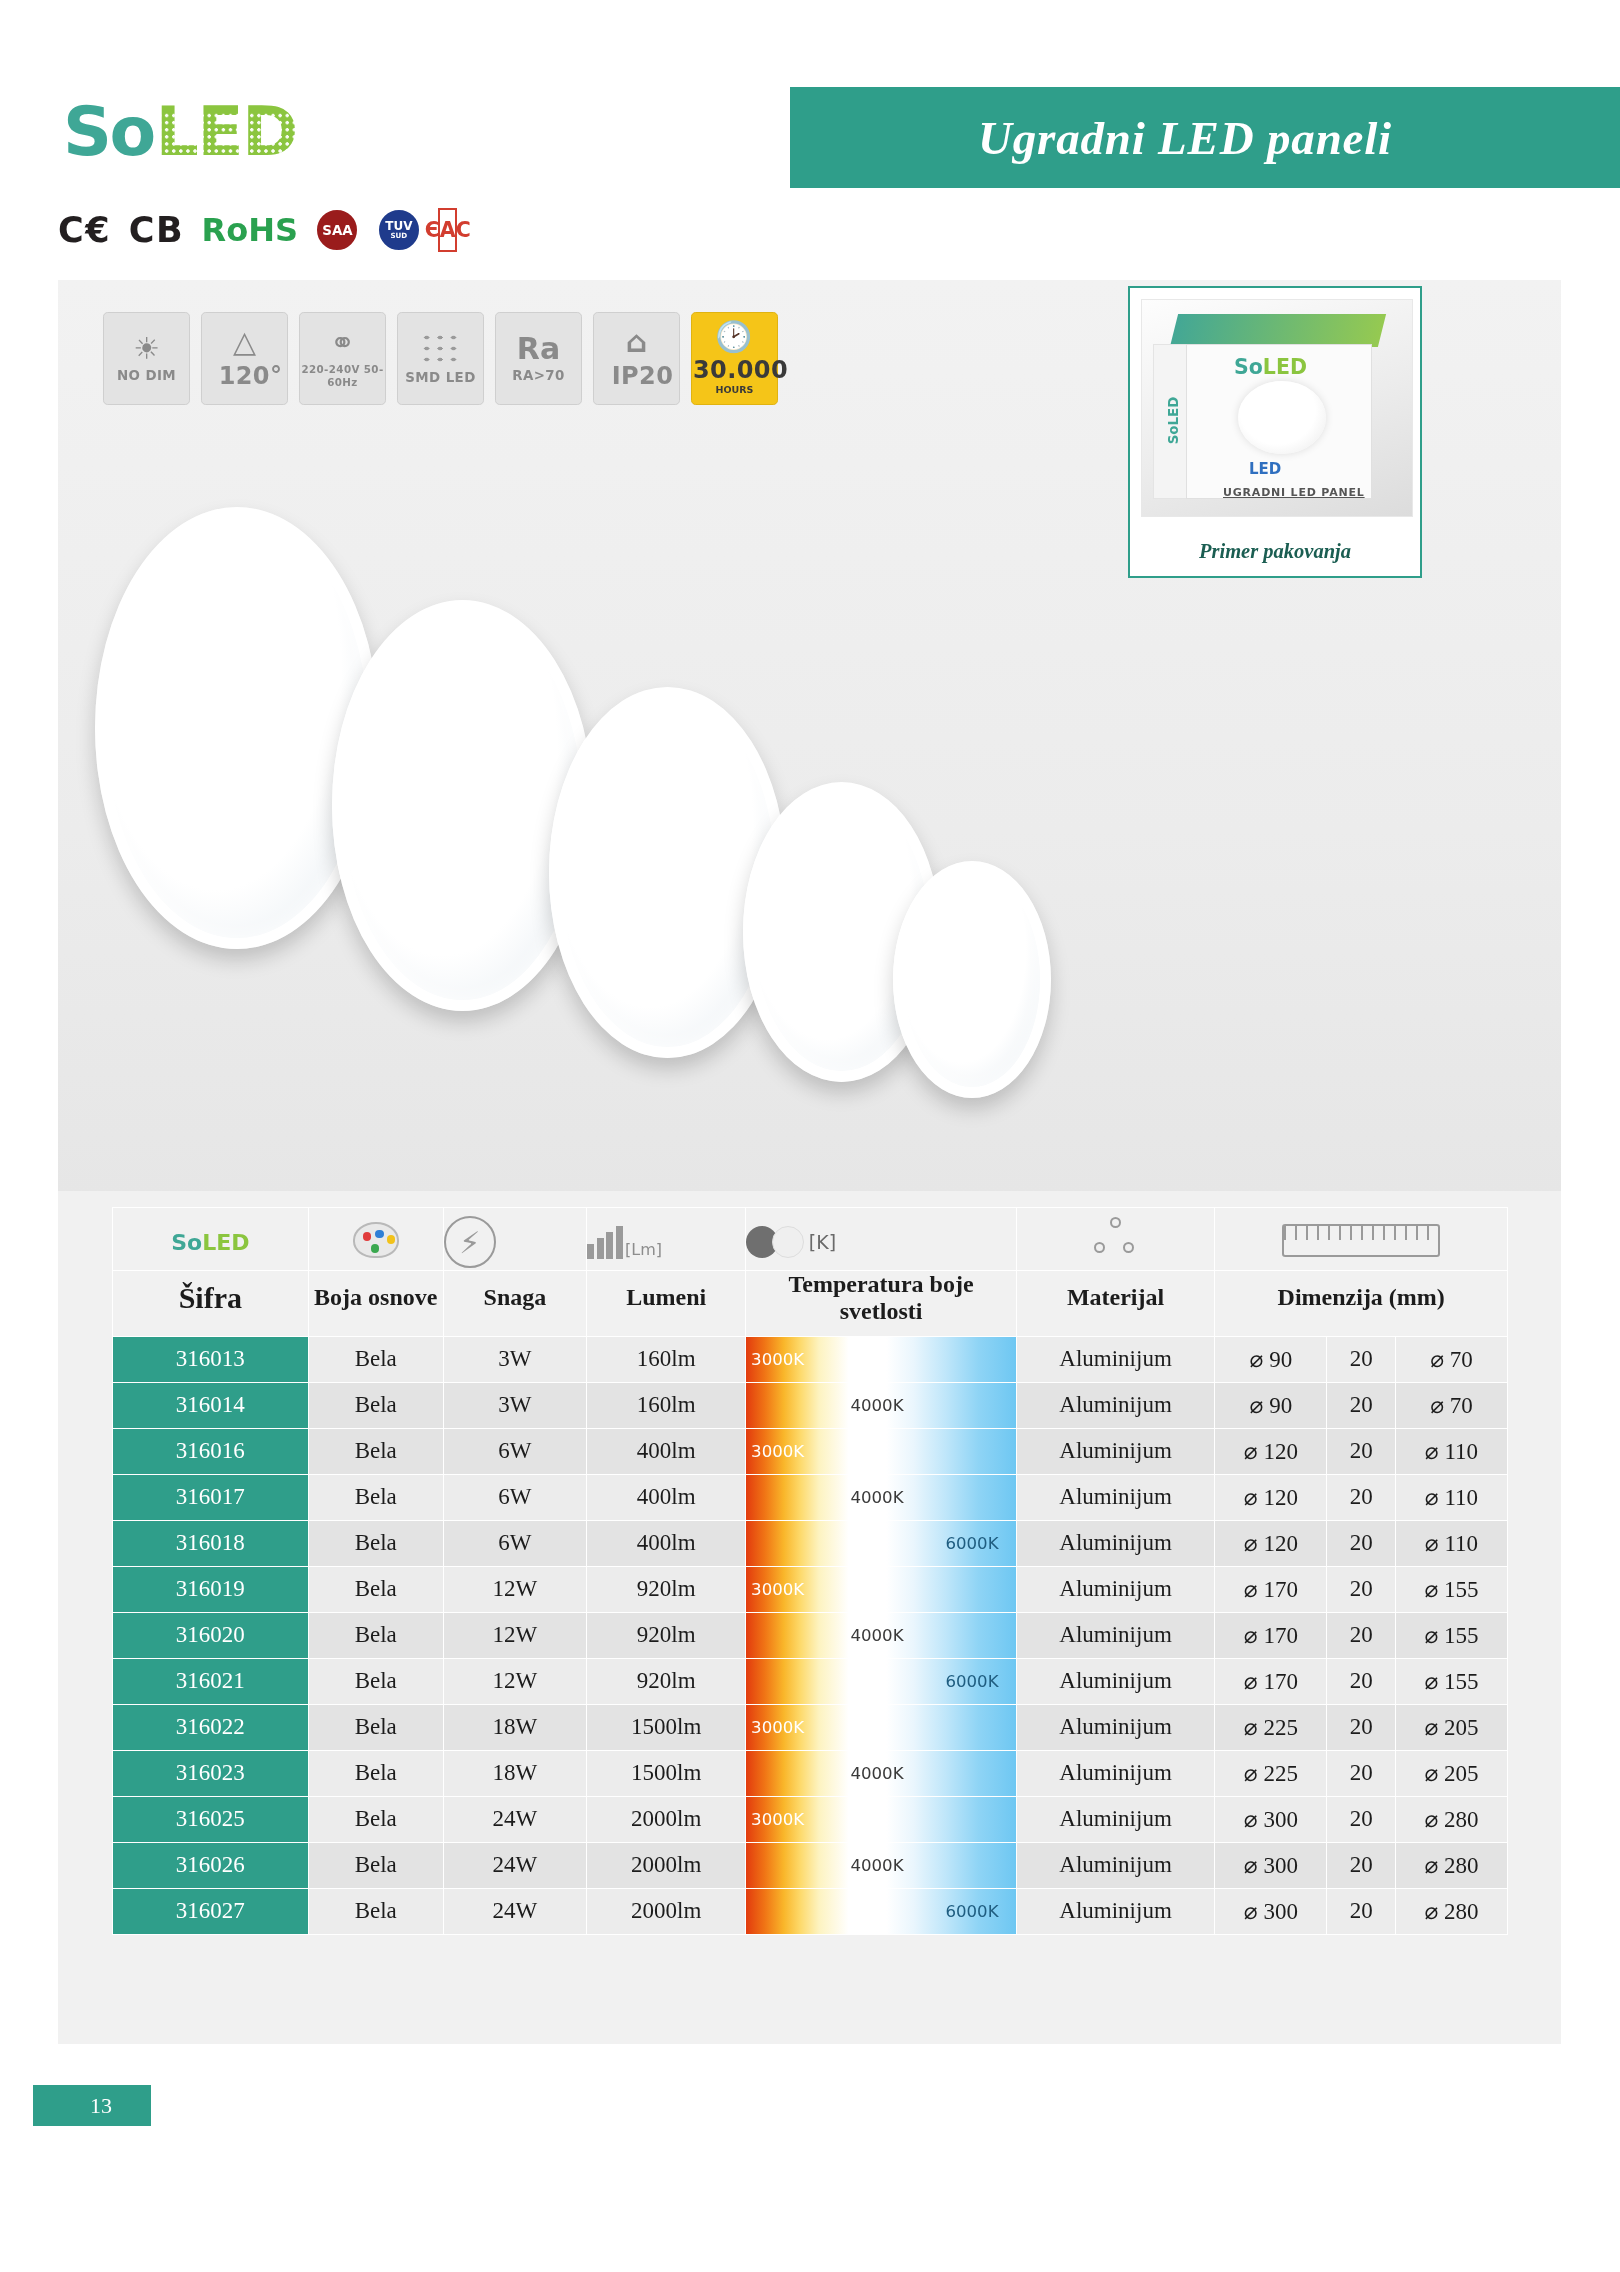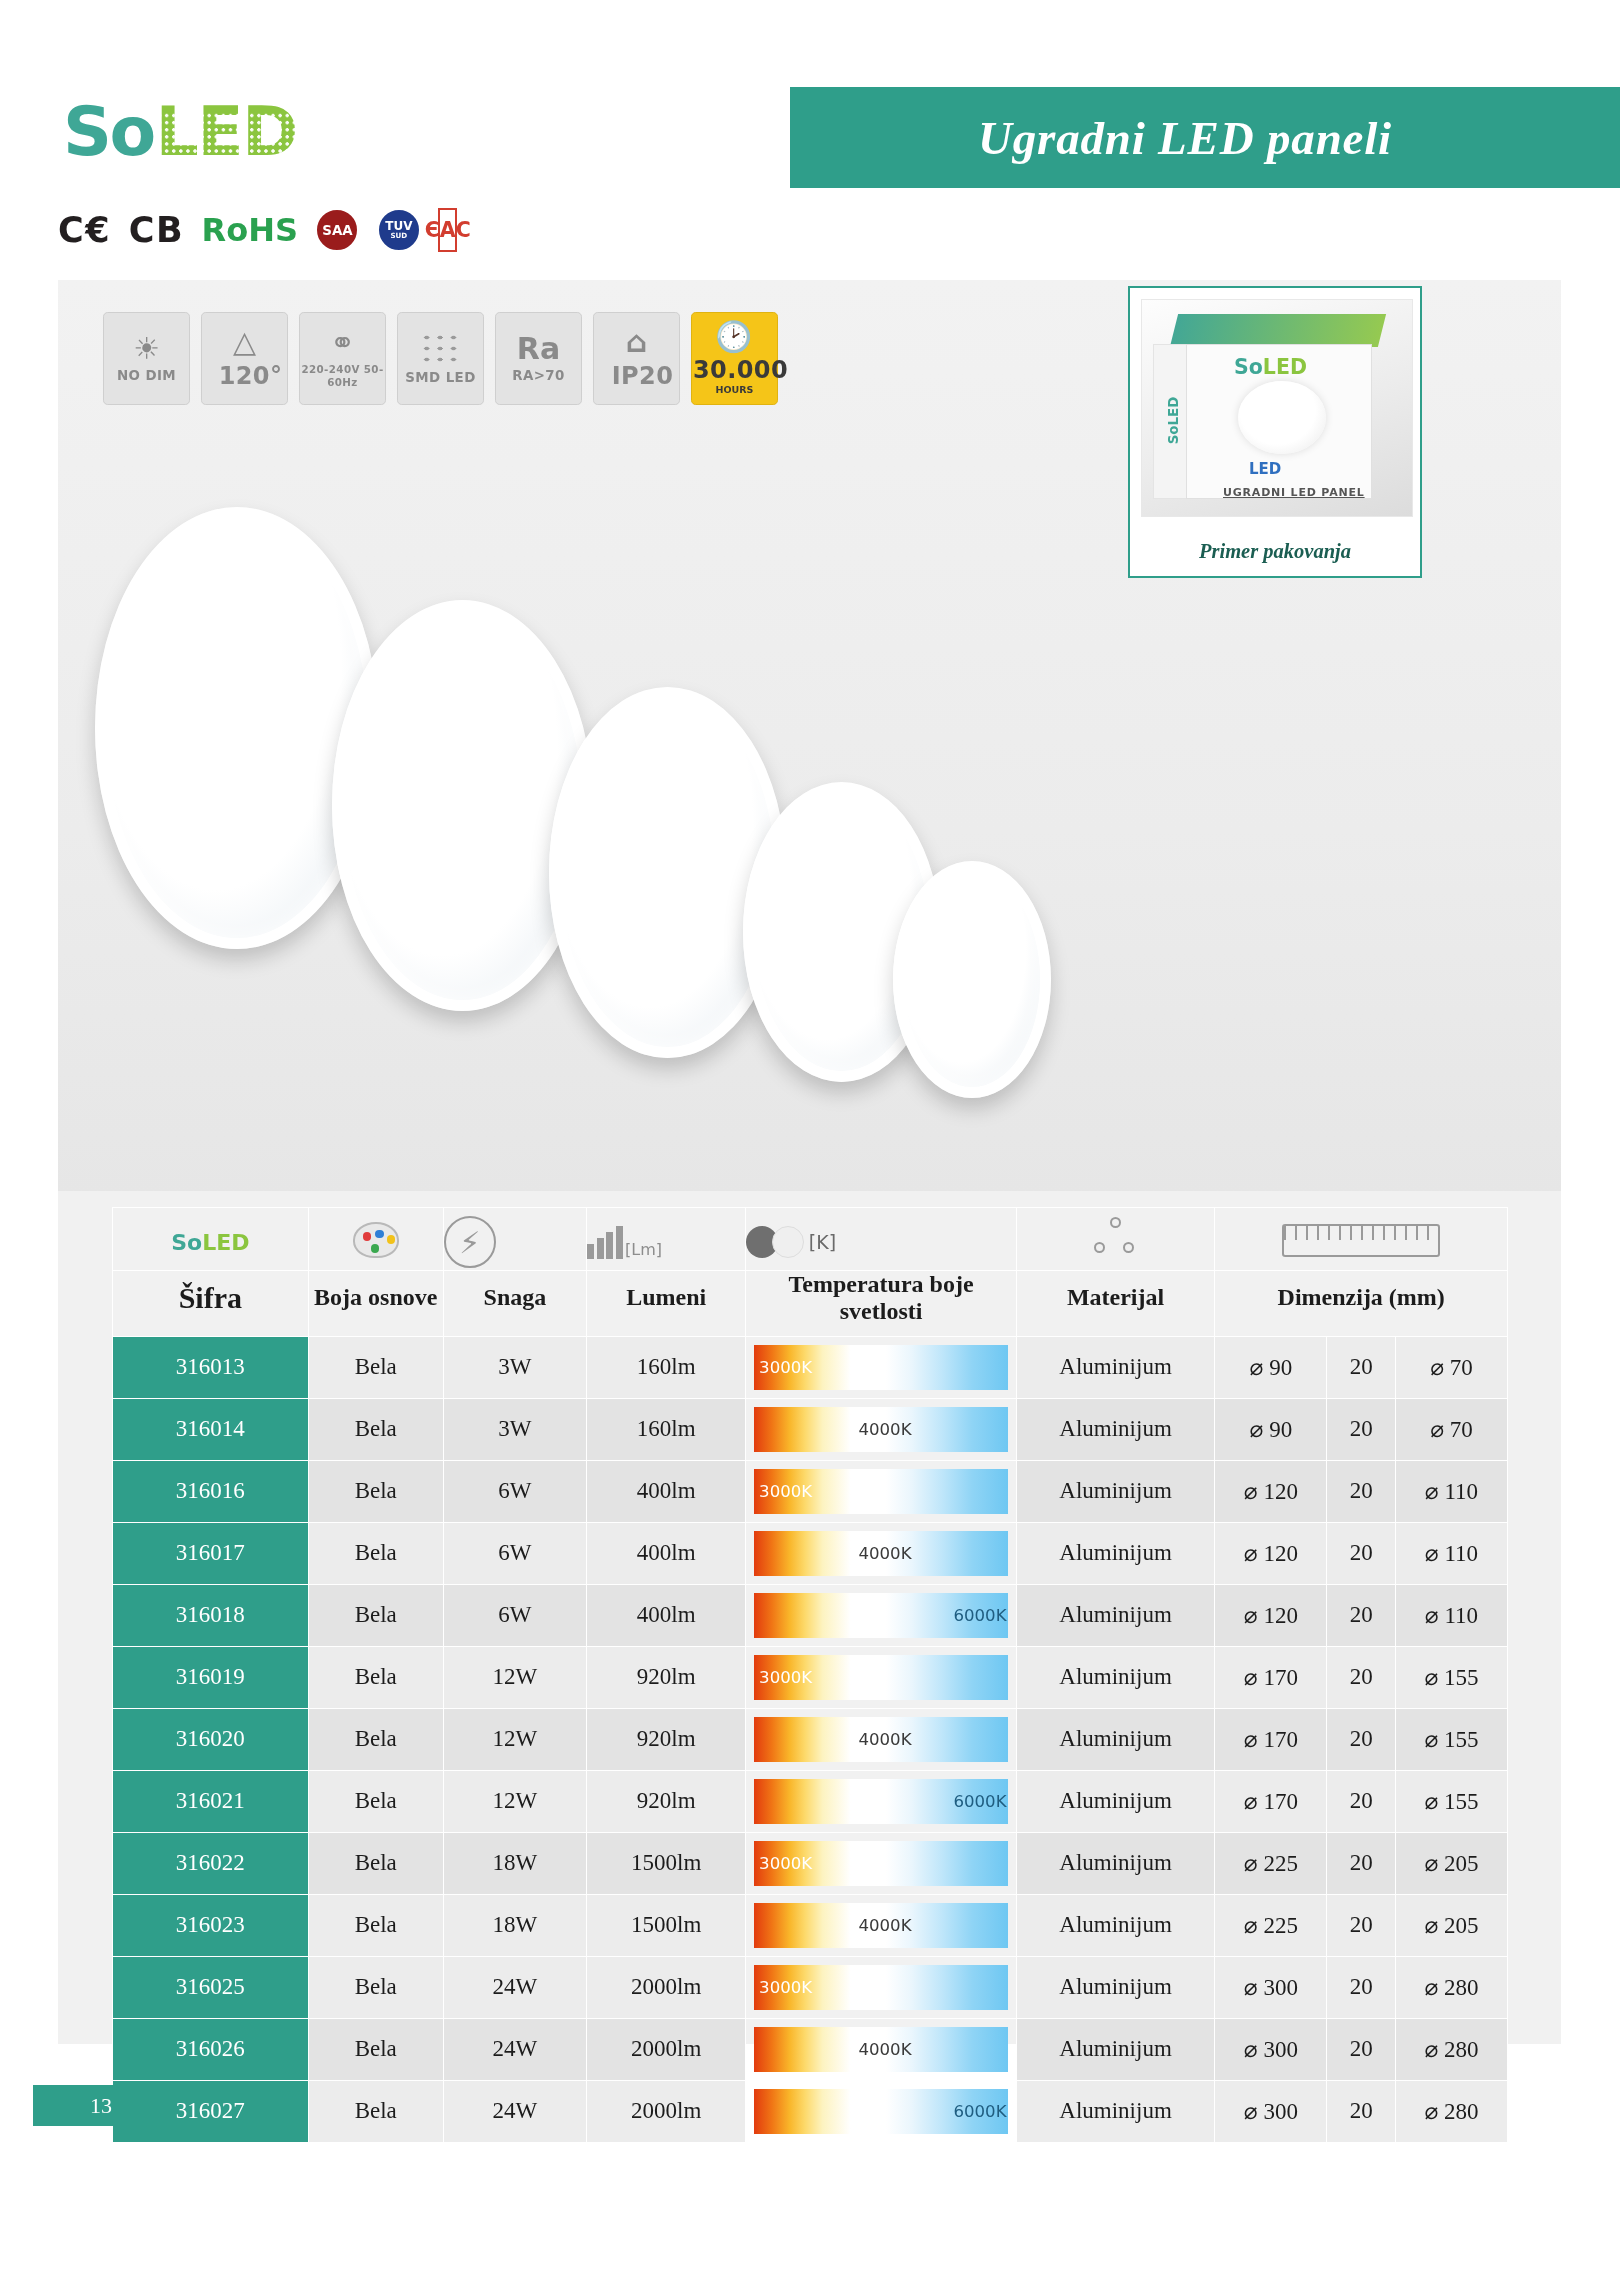--- a/index.html
+++ b/index.html
@@ -304,21 +304,21 @@
   td.cell {
     background: #ececec;
     color: #1c1c1c;
     font-size: 23px;
     height: 45px;
   }
   td.cell.alt { background: #e3e3e3; }
   .c-boja { width: 134px; }
   .c-snaga { width: 142px; }
   .c-lumeni { width: 158px; }
-  .c-temp { width: 268px; padding: 8px !important; position: relative; }
+  .c-temp { width: 268px; padding: 0 !important; position: relative; }
   .c-mat { width: 197px; }
   .c-d1 { width: 111px; }
   .c-d2 { width: 68px; }
   .c-d3 { width: 111px; }
 
   .temp-bar {
     position: relative;
     width: 100%; height: 45px;
     background: linear-gradient(90deg,
       #e23b0e 0%, #f07515 7%, #f9b62a 14%, #fdd96a 20%,

